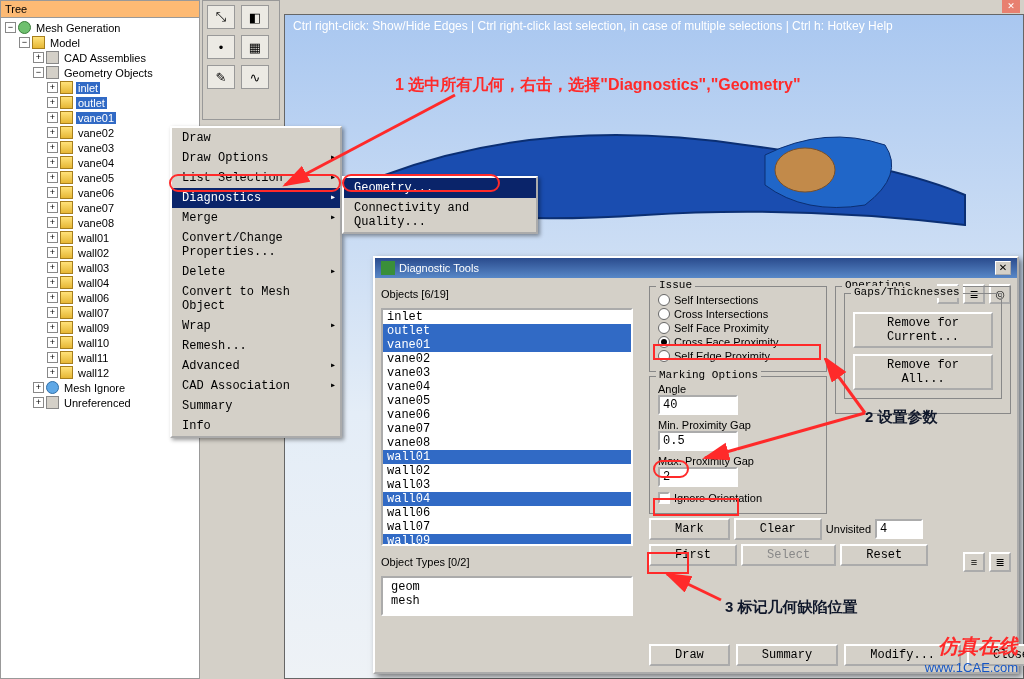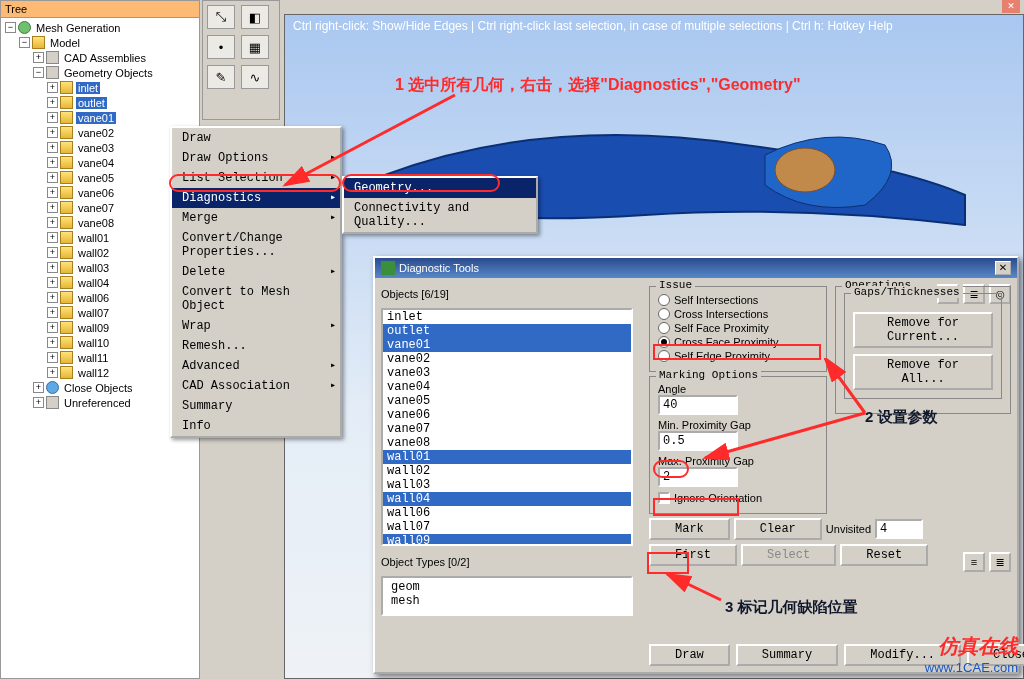--- a/index.html
+++ b/index.html
@@ -207,21 +207,21 @@
         </div>
         <div class="tree-node indent3">
           <span class="exp plus"></span>
           <span class="ico ico-yellow"></span>
           <span class="tree-label">wall12</span>
         </div>
       </div>
     <div class="tree-node indent2">
         <span class="exp plus"></span>
         <span class="ico ico-blue"></span>
-        <span class="tree-label">Close Objects</span>
+        <span class="tree-label">Mesh Ignore</span>
       </div>
     <div class="tree-node indent2">
         <span class="exp plus"></span>
         <span class="ico ico-folder"></span>
         <span class="tree-label">Unreferenced</span>
       </div>
   </div>
 </div>
 
 <div class="toolbar-col">

